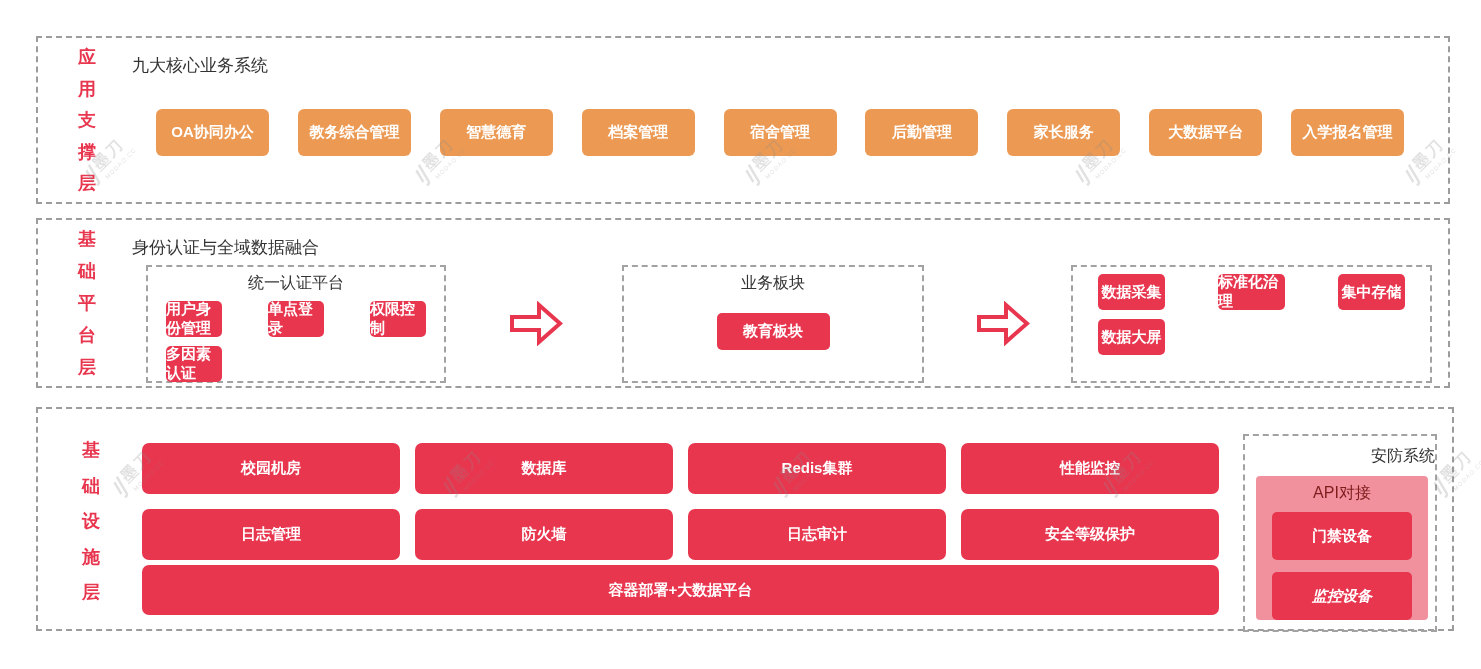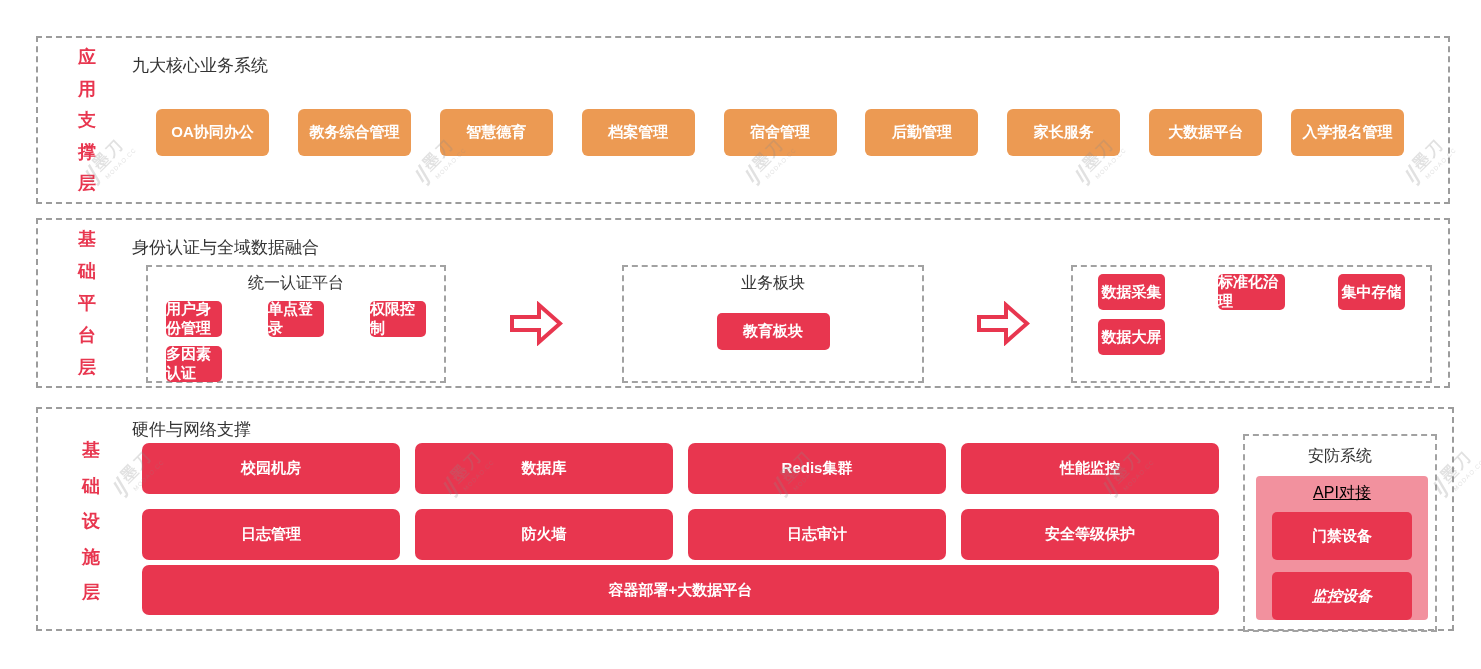--- a/index.html
+++ b/index.html
@@ -55,24 +55,24 @@
   
   .infra-grid { position:absolute; left:104px; top:34px; width:1077px;
     display:grid; grid-template-columns:repeat(4,1fr); column-gap:13px; row-gap:10px;gap:15px; }
   .infra-btn { height:51px; border-radius:7px; }
   .infra-wide { position:absolute; left:104px; top:156px; width:1077px; height:50px;
     border-radius:7px; }
 
   
   .sec-box { position:absolute; left:1205px; top:25px; width:194px; height:198px;
     border:2px dashed #a2a2a2; }
-  .sec-title { text-align:center; margin-top:10px; font-size:16px; color:#333; }
+  .sec-title { text-align:right; margin-top:10px; font-size:16px; color:#333; }
   .sec-pink { position:absolute; left:11px; top:40px; width:172px; height:144px;
     background:#f2919e; border-radius:4px; }
-  .sec-sub { text-align:center; margin-top:7px; font-size:16px; color:#000000;text-decoration:underline; }
+  .sec-sub { text-align:center; margin-top:7px; font-size:16px; color:#7f1d1d; }
   .sec-btn { width:140px; height:48px; margin:8px auto 8px; }
   .sec-btn + .sec-btn { margin-top:12px;font-style:italic; }
 
   
   .wm { position:absolute; transform:rotate(-45deg); color:#8a8a8a; opacity:0.25;
     display:grid; grid-template-columns:auto auto; column-gap:3px; align-items:center;
     z-index:6; pointer-events:none; white-space:nowrap; }
   .wm-logo { grid-row:1 / 3; font-size:22px; font-weight:bold; font-style:italic; }
   .wm-brand { font-size:16px; font-weight:bold; letter-spacing:2px; line-height:1; }
   .wm-domain { font-size:6px; letter-spacing:1px; line-height:1; margin-top:1px; }
@@ -148,21 +148,20 @@
   </div>
 
   <div class="layer" id="layer-infra">
     <div class="layer-label">
       <span>基</span>
       <span>础</span>
       <span>设</span>
       <span>施</span>
       <span>层</span>
     </div>
-    <div class="layer-title">硬件与网络支撑</div>
 
     <div class="infra-grid">
       <div class="red-btn infra-btn">校园机房</div>
       <div class="red-btn infra-btn">数据库</div>
       <div class="red-btn infra-btn">Redis集群</div>
       <div class="red-btn infra-btn">性能监控</div>
       <div class="red-btn infra-btn">日志管理</div>
       <div class="red-btn infra-btn">防火墙</div>
       <div class="red-btn infra-btn">日志审计</div>
       <div class="red-btn infra-btn">安全等级保护</div>

